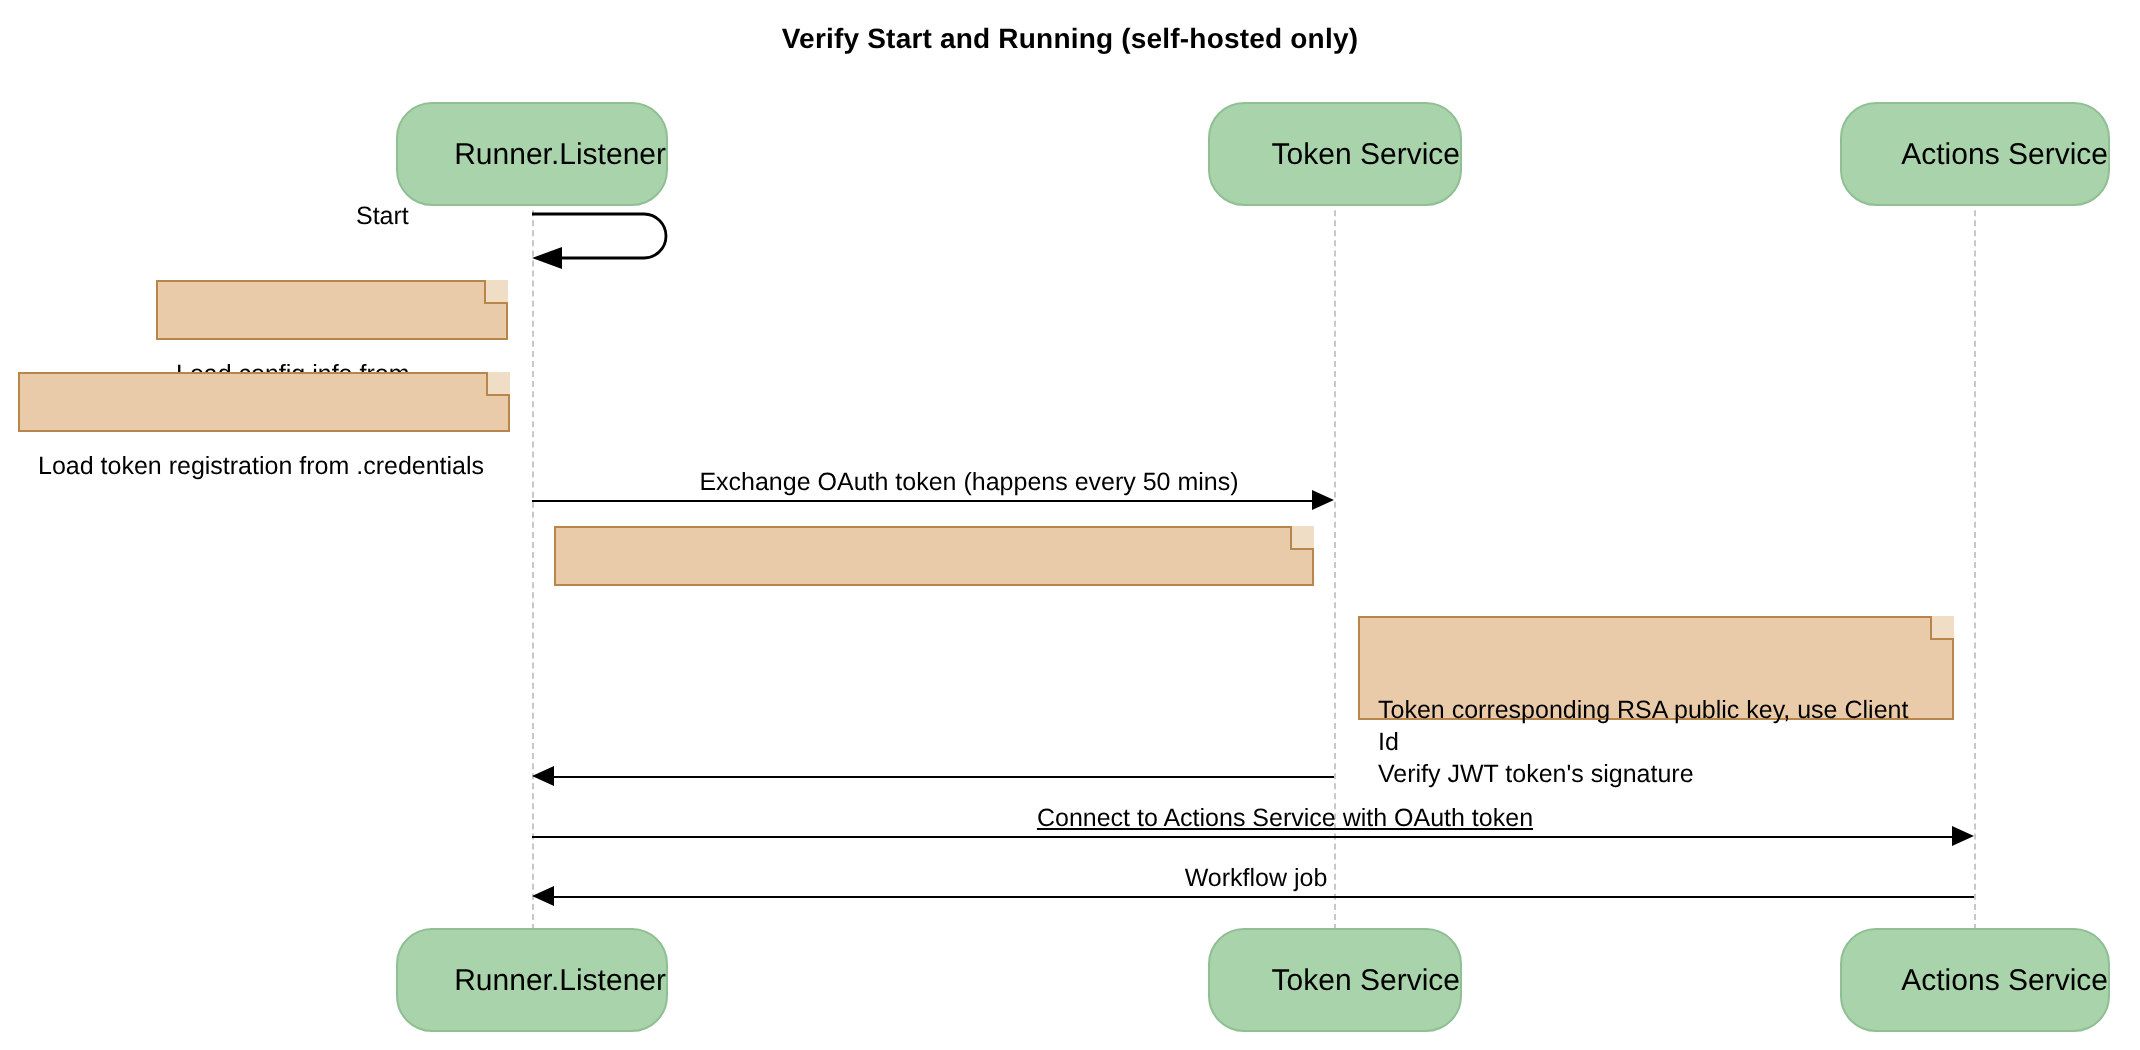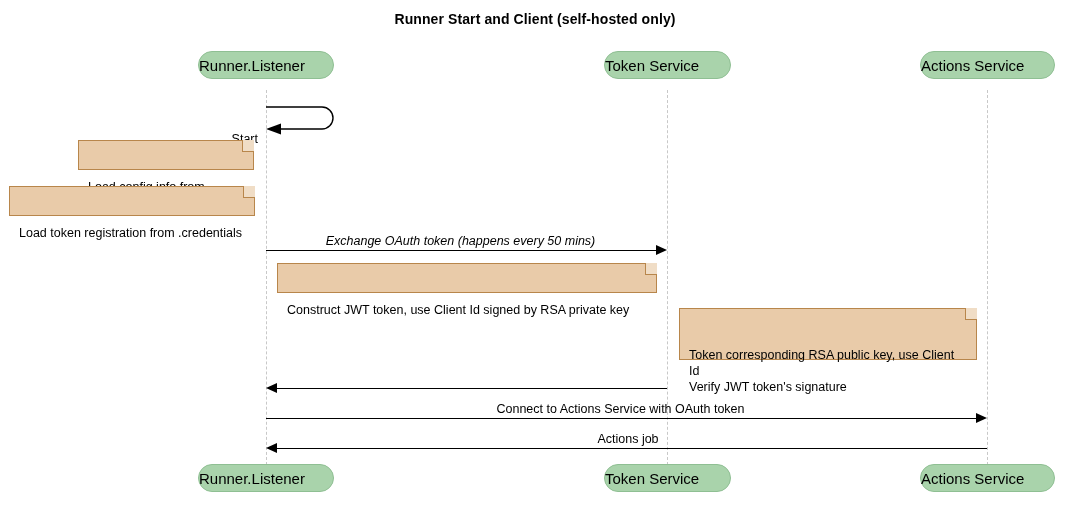--- a/index.html
+++ b/index.html
@@ -31,27 +31,27 @@
   }
   .lifeline {
     position: absolute;
     top: 90px;
     width: 0;
     height: 375px;
     border-left: 1px dashed #c8c8c8;
   }
   .participant {
     position: absolute;
-    height: 28px;
+    height: 52px;
     background: #a9d3ab;
     border: 1px solid #8fbf93;
     border-radius: 18px;
     display: flex;
     align-items: center;
-    justify-content: flex-start;
+    justify-content: flex-end;
     font-size: 15px;
     color: #000000;
     box-sizing: border-box;
     white-space: nowrap;
   }
   .note {
     position: absolute;
     background: #e9cba9;
     border: 1px solid #b8864b;
     box-sizing: border-box;
@@ -99,30 +99,28 @@
     white-space: nowrap;
   }
   .self-loop {
     position: absolute;
   }
   .self-label {
     position: absolute;
     font-size: 12.5px;
     color: #000000;
     white-space: nowrap;
-    text-align: right;
-    margin-top: 31px;
   }
 </style>
 </head>
 <body>
 
 <div id="diagram">
 
-  <div class="title">Runner Start and Client (self-hosted only)</div>
+  <div class="title">Verify Start and Running (self-hosted only)</div>
 
   <div class="lifeline" style="left:266px;"></div>
   <div class="lifeline" style="left:667px;"></div>
   <div class="lifeline" style="left:987px;"></div>
 
   <div class="participant" style="left:198px; top:51px; width:136px;">
     <span>Runner.Listener</span>
   </div>
   <div class="participant" style="left:604px; top:51px; width:127px;">
     <span>Token Service</span>
@@ -144,41 +142,40 @@
     <span>Load config info from .runner</span>
   </div>
 
   <div class="note" style="left:9px; top:186px; width:246px; height:30px;">
     <span class="fold"></span>
     <span>Load token registration from .credentials</span>
   </div>
 
   <div class="note" style="left:277px; top:263px; width:380px; height:30px;">
     <span class="fold"></span>
-    <span>Construct JWT token, use Client Id signed by RSA private key</span>
   </div>
 
   <div class="note" style="left:679px; top:308px; width:298px; height:52px;">
     <span class="fold"></span>
     <span>Token corresponding RSA public key, use Client Id
 Verify JWT token's signature</span>
   </div>
 
-  <div class="msg-label" style="left:260px; top:234px; width:401px;font-style:italic;">Exchange OAuth token (happens every 50 mins)</div>
+  <div class="msg-label" style="left:284px; top:234px; width:401px;">Exchange OAuth token (happens every 50 mins)</div>
   <div class="msg-line" style="left:266px; top:250px; width:390px;"></div>
   <div class="arrowhead right" style="left:656px; top:245px;"></div>
 
   <div class="msg-line" style="left:277px; top:388px; width:390px;"></div>
   <div class="arrowhead left" style="left:266px; top:383px;"></div>
 
-  <div class="msg-label" style="left:260px; top:402px; width:721px;">Connect to Actions Service with OAuth token</div>
+  <div class="msg-label" style="left:282px; top:402px; width:721px;text-decoration:underline;">Connect to Actions Service with OAuth token</div>
   <div class="msg-line" style="left:266px; top:418px; width:710px;"></div>
   <div class="arrowhead right" style="left:976px; top:413px;"></div>
 
-  <div class="msg-label" style="left:277px; top:432px; width:702px;">Actions job</div>
+  <div class="msg-label" style="left:277px; top:432px; width:702px;">Workflow job</div>
   <div class="msg-line" style="left:277px; top:448px; width:710px;"></div>
   <div class="arrowhead left" style="left:266px; top:443px;"></div>
 
   <div class="participant" style="left:198px; top:464px; width:136px;">
     <span>Runner.Listener</span>
   </div>
   <div class="participant" style="left:604px; top:464px; width:127px;">
     <span>Token Service</span>
   </div>
   <div class="participant" style="left:920px; top:464px; width:135px;">

